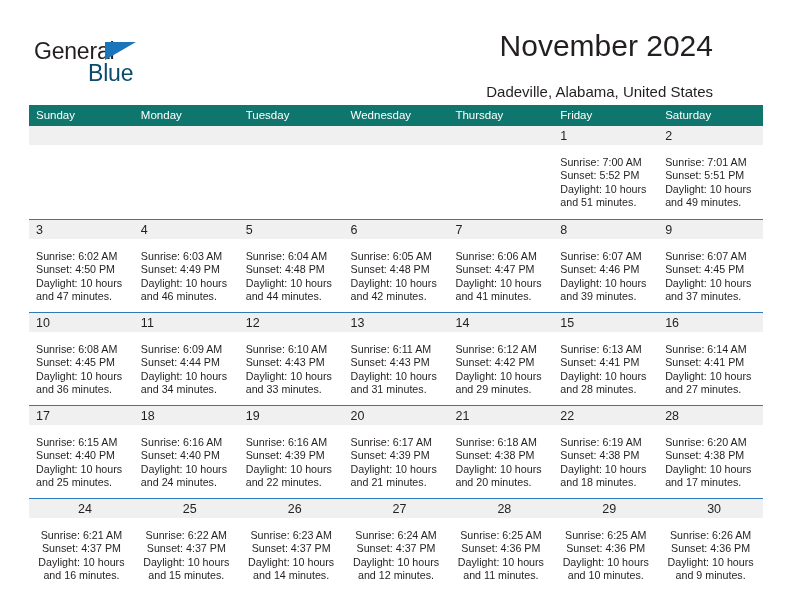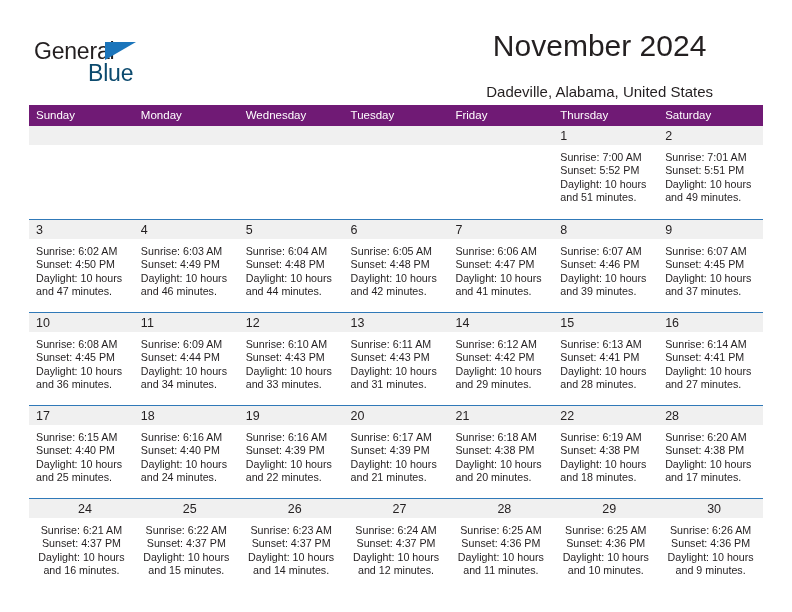--- a/index.html
+++ b/index.html
@@ -61,21 +61,21 @@
     font-size: 23px;
     letter-spacing: -0.2px;
     color: #0c4a6e;
     line-height: 26px;
   }
 
   .title-wrap {
     position: absolute;
     right: 0;
     top: 0;
-    text-align: center;
+    text-align: right;
   }
   .cal-title {
     font-size: 30px;
     font-weight: normal;
     color: #231f20;
     line-height: 36px;
     white-space: nowrap;
   }
   .cal-subtitle {
     margin-top: 19px;
@@ -87,21 +87,21 @@
 
   
   .calendar {
     position: absolute;
     left: 29px;
     top: 105px;
     width: 734px;
   }
   .weekday-row {
     display: flex;
-    background: #701a75;
+    background: #0f766e;
     height: 21px;
   }
   .weekday {
     flex: 1 1 0;
     color: #ffffff;
     font-size: 11.5px;
     line-height: 21px;
     padding-left: 7px;
     box-sizing: border-box;
     overflow: hidden;
@@ -133,21 +133,21 @@
     background: #f0f0f0;
     padding-left: 7px;
     box-sizing: border-box;
   }
   .day-num {
     font-size: 12.5px;
     line-height: 19px;
     color: #231f20;
   }
   .day-body {
-    padding: 6px 7px 0 7px;
+    padding: 11px 7px 0 7px;
   }
   .day-body div {
     font-size: 10.7px;
     line-height: 13.4px;
     color: #231f20;
     white-space: nowrap;
   }
   .day-cell.empty .day-band {
     background: #f0f0f0;
   }
@@ -170,24 +170,24 @@
       <div class="cal-subtitle">Dadeville, Alabama, United States</div>
     </div>
 
   </div>
 
   <div class="calendar">
 
     <div class="weekday-row">
       <div class="weekday">Sunday</div>
       <div class="weekday">Monday</div>
+      <div class="weekday">Tuesday</div>
       <div class="weekday">Wednesday</div>
-      <div class="weekday">Tuesday</div>
+      <div class="weekday">Thursday</div>
       <div class="weekday">Friday</div>
-      <div class="weekday">Thursday</div>
       <div class="weekday">Saturday</div>
     </div>
 
     <div class="week-row first">
       <div class="day-cell empty">
         <div class="day-band"><span class="day-num"></span></div>
         <div class="day-body">
           <div></div>
           <div></div>
           <div></div>

